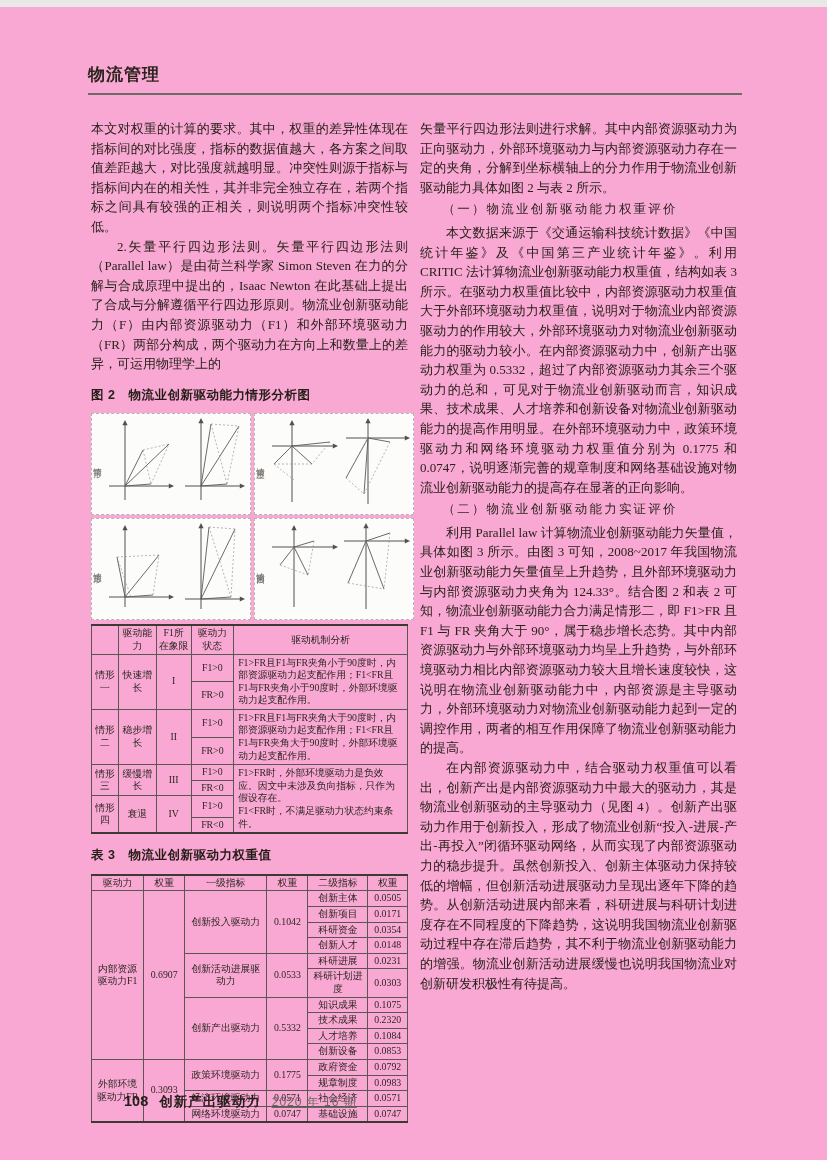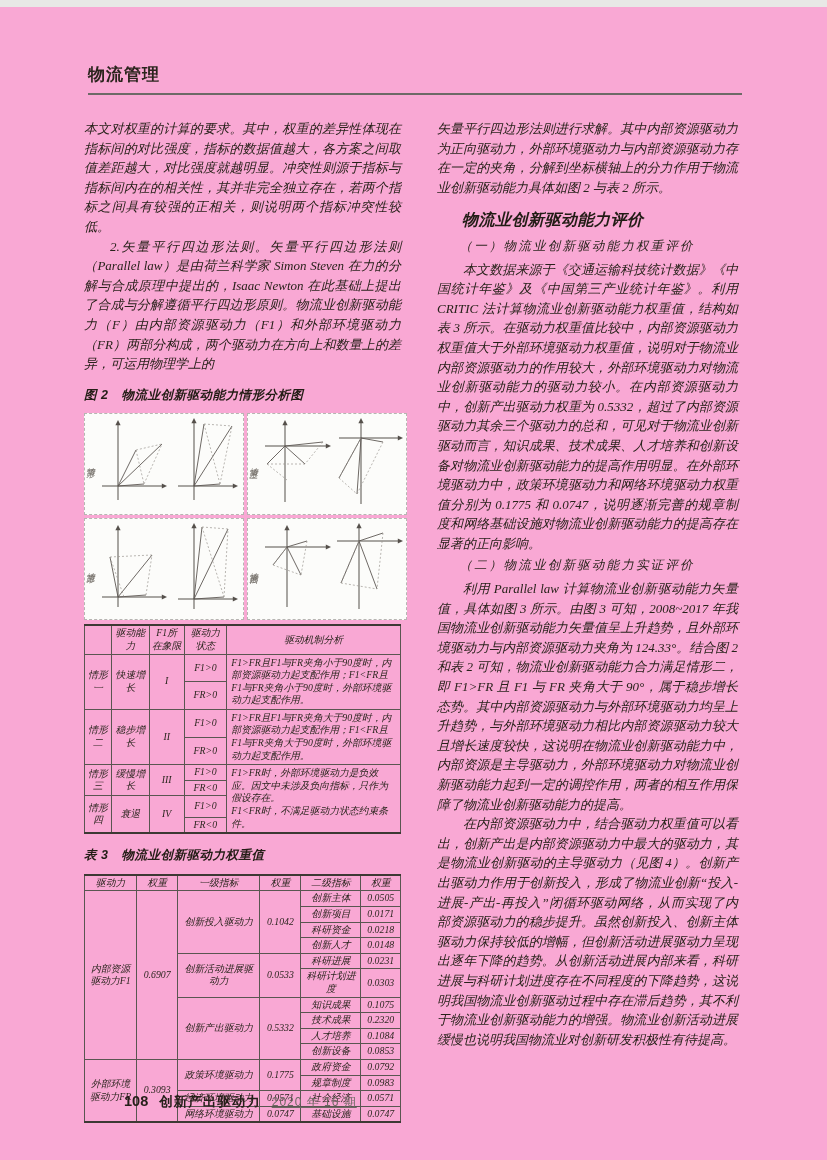--- a/index.html
+++ b/index.html
@@ -5,21 +5,21 @@
   html,body{margin:0;padding:0;background:#e8e8e6;}
   .page{
     position:relative;width:827px;height:1160px;margin:7px auto;
     background:#f9a8d4;color:#29221b;overflow:hidden;
     font-family:"Liberation Serif","DejaVu Serif",serif;
   }
   
   .page-header{position:absolute;left:88px;top:56px;width:654px;border-bottom:2px solid #6d6a67;padding-bottom:7px;}
   .page-header .sec{font-family:"Liberation Sans","DejaVu Sans",sans-serif;font-weight:bold;font-size:17px;color:#2b241d;letter-spacing:1px;}
   
-  .columns{position:absolute;left:84px;top:112px;width:654px;display:flex;gap:36px;font-style:italic;}
+  .columns{position:absolute;left:91px;top:112px;width:654px;display:flex;gap:12px;}
   .col{width:317px;font-size:13px;line-height:19.6px;text-align:justify;}
   p{margin:0;}
   p.ind{text-indent:2em;}
   
   .h-sec{font-family:"Liberation Sans","DejaVu Sans",sans-serif;font-weight:bold;font-size:16px;letter-spacing:.5px;margin:13px 0 7px 0;padding-left:25px;color:#221c15;}
   .h-sub{font-size:12.5px;font-weight:normal;letter-spacing:2.2px;margin:3px 0 3px 0;text-indent:1.8em;color:#2c261f;}
   
   .caption{font-family:"Liberation Sans","DejaVu Sans",sans-serif;font-weight:bold;font-size:12.5px;text-align:left;margin:12px 0 8px 0;color:#241d16;letter-spacing:.5px;}
   
   .figure{display:grid;grid-template-columns:1fr 1fr;gap:3px;margin:2px 0 4px 0;}
@@ -263,21 +263,21 @@
           <td rowspan="4">0.1042</td>
           <td>创新主体</td>
           <td>0.0505</td>
         </tr>
         <tr>
           <td>创新项目</td>
           <td>0.0171</td>
         </tr>
         <tr>
           <td>科研资金</td>
-          <td>0.0218</td>
+          <td>0.0354</td>
         </tr>
         <tr>
           <td>创新人才</td>
           <td>0.0148</td>
         </tr>
         <tr>
           <td rowspan="2">创新活动进展驱动力</td>
           <td rowspan="2">0.0533</td>
           <td>科研进展</td>
           <td>0.0231</td>
@@ -328,21 +328,20 @@
           <td>基础设施</td>
           <td>0.0747</td>
         </tr>
       </tbody>
           </table>
       </div>
     </div>
 
     <div class="col">
       <p>矢量平行四边形法则进行求解。其中内部资源驱动力为正向驱动力，外部环境驱动力与内部资源驱动力存在一定的夹角，分解到坐标横轴上的分力作用于物流业创新驱动能力具体如图 2 与表 2 所示。</p>
-      <div class="h-sec">物流业创新驱动能力评价</div>
       <div class="h-sub">（一）物流业创新驱动能力权重评价</div>
       <p class="ind">本文数据来源于《交通运输科技统计数据》《中国统计年鉴》及《中国第三产业统计年鉴》。利用 CRITIC 法计算物流业创新驱动能力权重值，结构如表 3 所示。在驱动力权重值比较中，内部资源驱动力权重值大于外部环境驱动力权重值，说明对于物流业内部资源驱动力的作用较大，外部环境驱动力对物流业创新驱动能力的驱动力较小。在内部资源驱动力中，创新产出驱动力权重为 0.5332，超过了内部资源驱动力其余三个驱动力的总和，可见对于物流业创新驱动而言，知识成果、技术成果、人才培养和创新设备对物流业创新驱动能力的提高作用明显。在外部环境驱动力中，政策环境驱动力和网络环境驱动力权重值分别为 0.1775 和 0.0747，说明逐渐完善的规章制度和网络基础设施对物流业创新驱动能力的提高存在显著的正向影响。</p>
       <div class="h-sub">（二）物流业创新驱动能力实证评价</div>
       <p class="ind">利用 Parallel law 计算物流业创新驱动能力矢量值，具体如图 3 所示。由图 3 可知，2008~2017 年我国物流业创新驱动能力矢量值呈上升趋势，且外部环境驱动力与内部资源驱动力夹角为 124.33°。结合图 2 和表 2 可知，物流业创新驱动能力合力满足情形二，即 F1&gt;FR 且 F1 与 FR 夹角大于 90°，属于稳步增长态势。其中内部资源驱动力与外部环境驱动力均呈上升趋势，与外部环境驱动力相比内部资源驱动力较大且增长速度较快，这说明在物流业创新驱动能力中，内部资源是主导驱动力，外部环境驱动力对物流业创新驱动能力起到一定的调控作用，两者的相互作用保障了物流业创新驱动能力的提高。</p>
       <p class="ind">在内部资源驱动力中，结合驱动力权重值可以看出，创新产出是内部资源驱动力中最大的驱动力，其是物流业创新驱动的主导驱动力（见图 4）。创新产出驱动力作用于创新投入，形成了物流业创新“投入-进展-产出-再投入”闭循环驱动网络，从而实现了内部资源驱动力的稳步提升。虽然创新投入、创新主体驱动力保持较低的增幅，但创新活动进展驱动力呈现出逐年下降的趋势。从创新活动进展内部来看，科研进展与科研计划进度存在不同程度的下降趋势，这说明我国物流业创新驱动过程中存在滞后趋势，其不利于物流业创新驱动能力的增强。物流业创新活动进展缓慢也说明我国物流业对创新研发积极性有待提高。</p>
     </div>
   </div>
 
   <div class="page-footer">
     <span class="pn">108</span>

